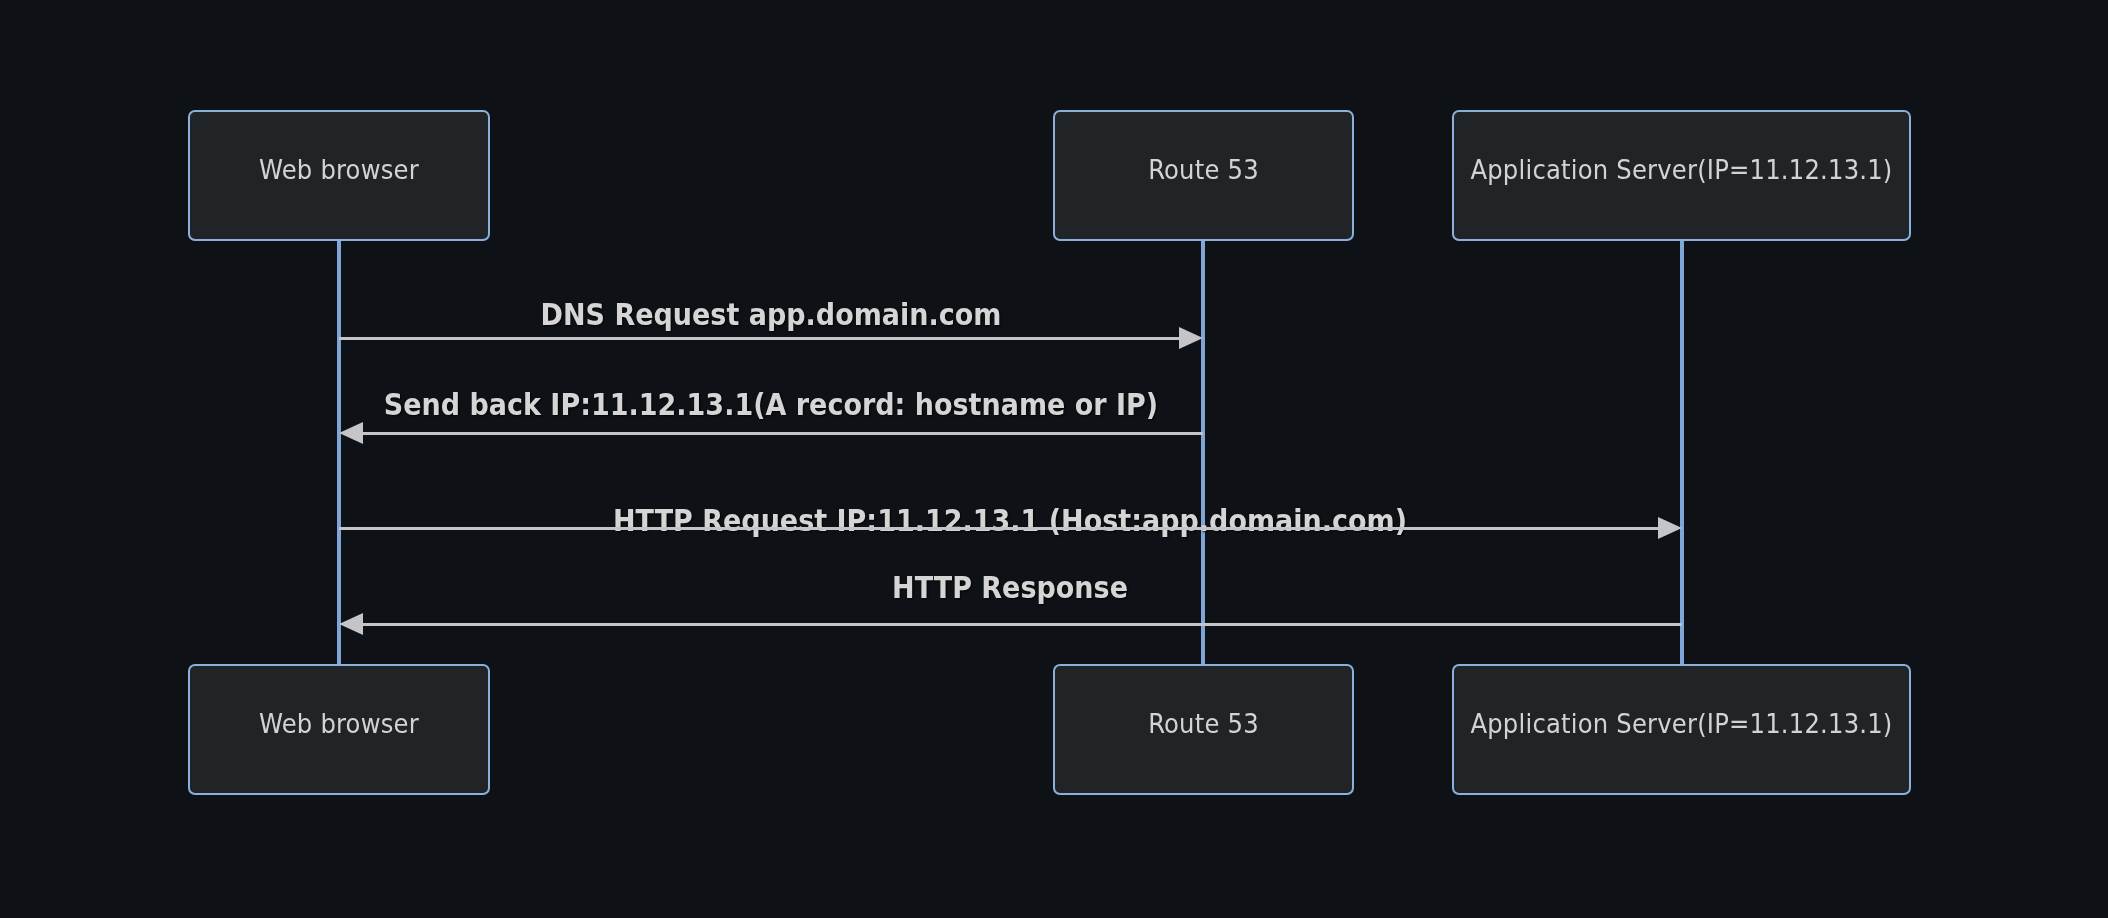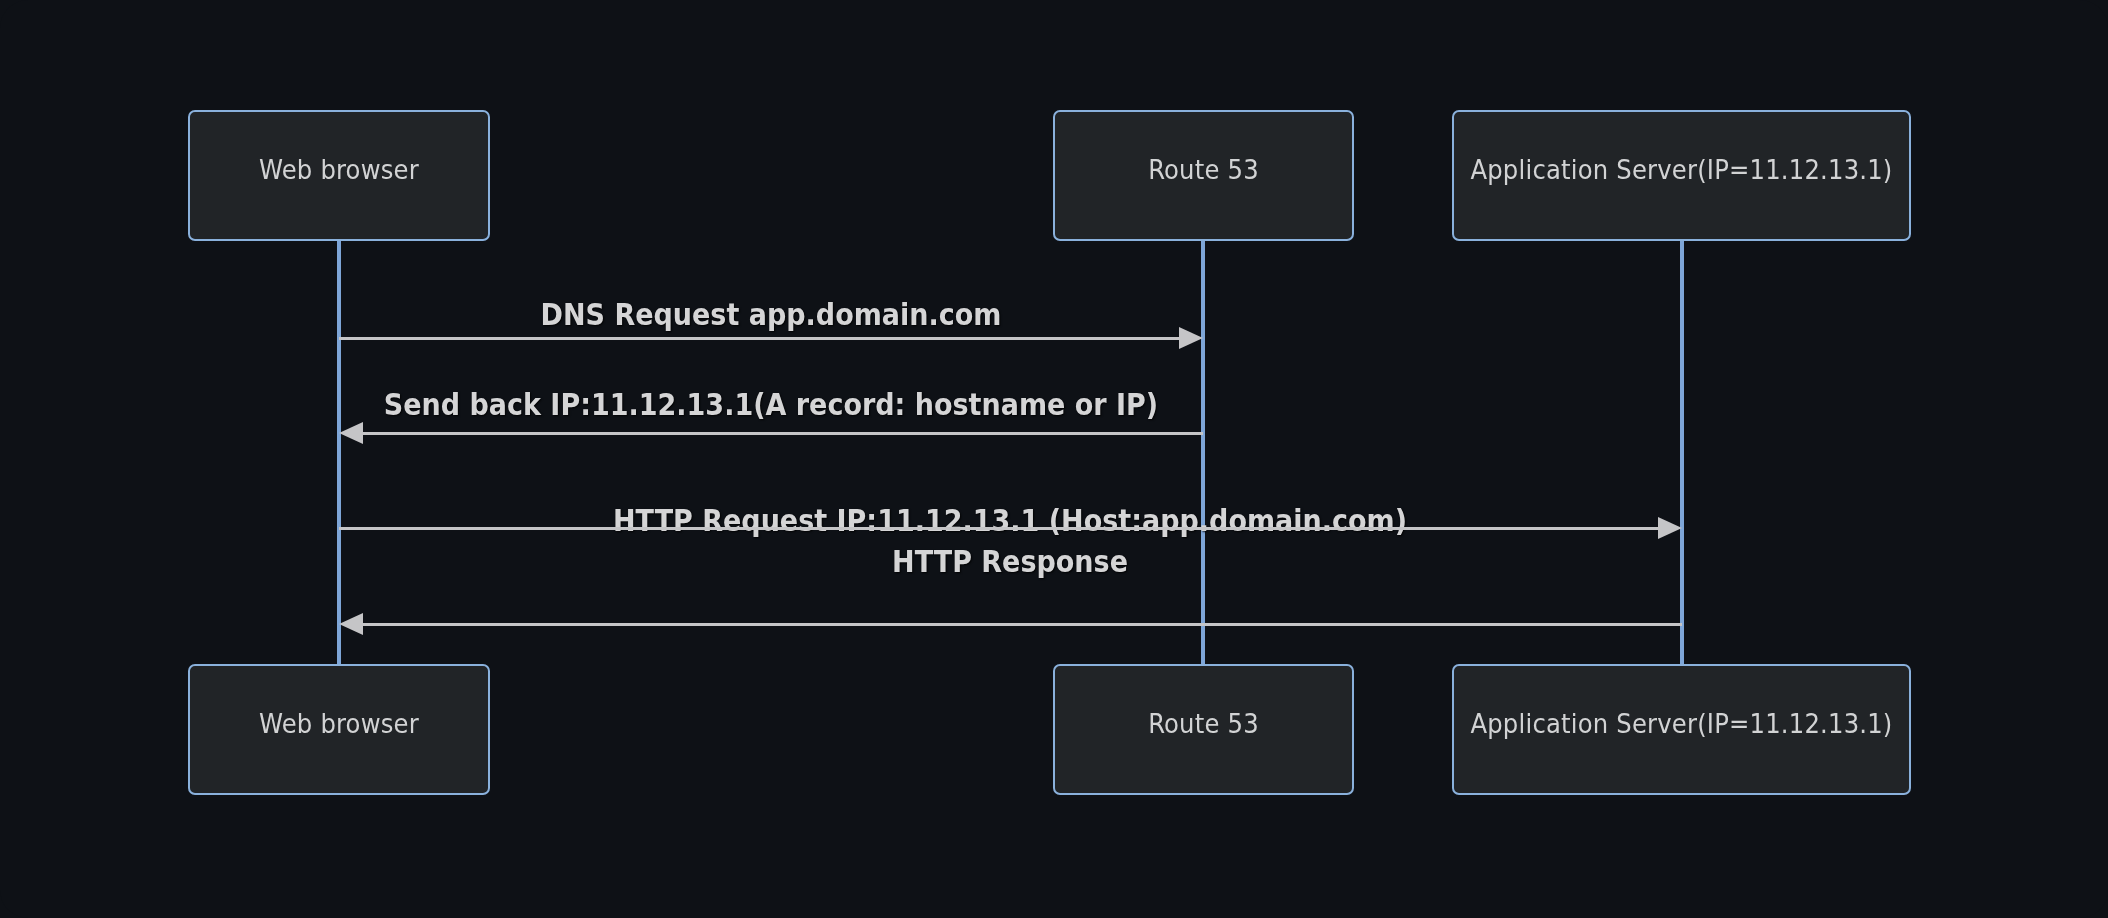--- a/index.html
+++ b/index.html
@@ -115,18 +115,18 @@
     <div class="arrowhead left" style="left:339px; top:422px;"></div>
   </div>
 
   <div>
     <div class="msg-label" style="left:339px; width:1342px; top:470px;margin-top:29px;">HTTP Request IP:11.12.13.1 (Host:app.domain.com)</div>
     <div class="msg-line" style="left:339px; width:1323px; top:527px;"></div>
     <div class="arrowhead right" style="left:1658px; top:517px;"></div>
   </div>
 
   <div>
-    <div class="msg-label" style="left:339px; width:1342px; top:540px;">HTTP Response</div>
+    <div class="msg-label" style="left:339px; width:1342px; top:566px;">HTTP Response</div>
     <div class="msg-line" style="left:359px; width:1323px; top:623px;"></div>
     <div class="arrowhead left" style="left:339px; top:613px;"></div>
   </div>
 
 </div>
 
 </body></html>

